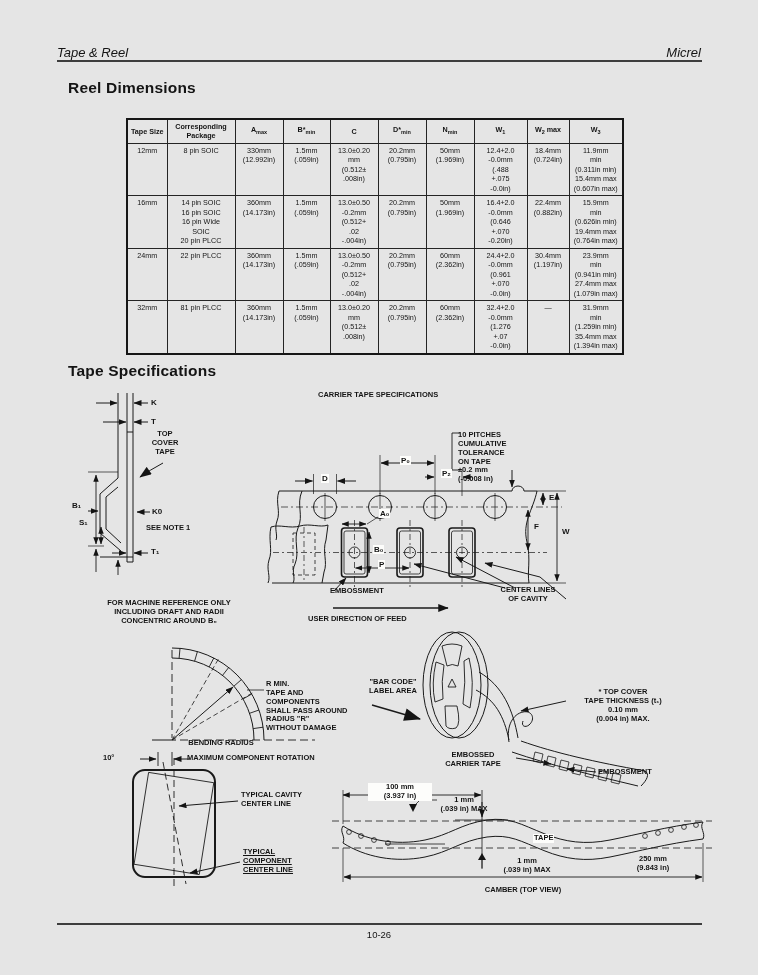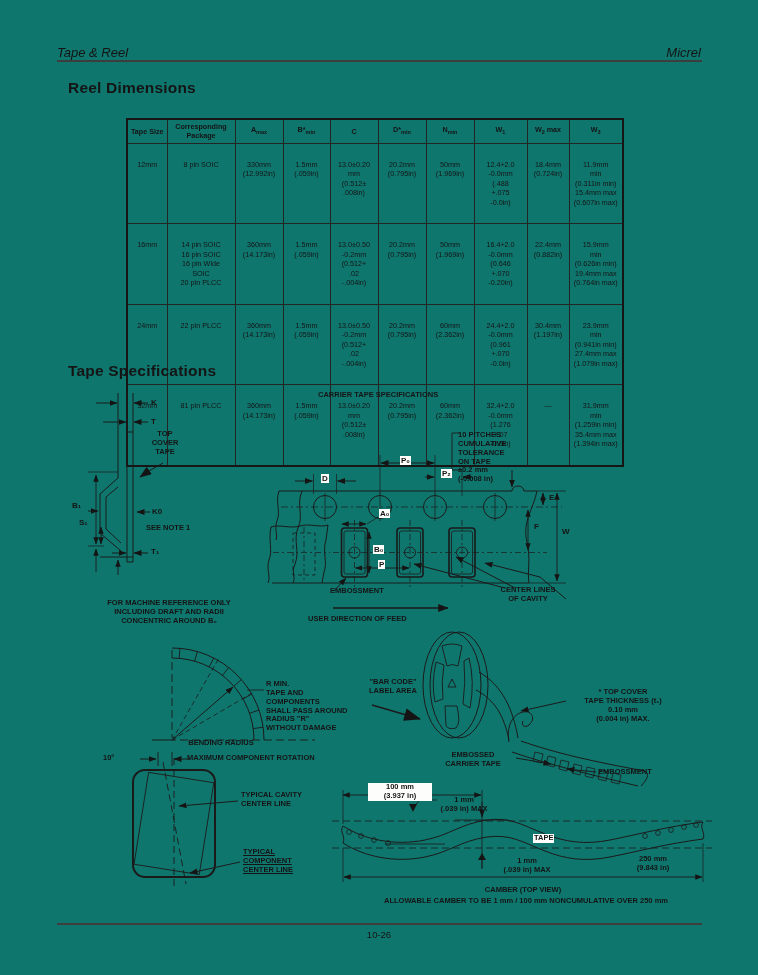--- a/index.html
+++ b/index.html
@@ -1,24 +1,24 @@
 <!DOCTYPE html>
 <html><head>
 <meta charset="utf-8">
 <style>
   html,body{margin:0;padding:0;background:#9a9a9a;}
-  .page{position:relative;width:758px;height:975px;margin:0 auto;background:#0f766e;
+  .page{position:relative;width:758px;height:975px;margin:0 auto;background:#e5e5e5;
         font-family:"Liberation Sans",sans-serif;color:#141414;overflow:hidden;}
   .hdr{position:absolute;top:45px;font-style:italic;font-size:13px;}
   .hdr-rule{position:absolute;left:57px;right:56px;top:60px;border-top:2.5px solid #3d3d3d;}
   .sec-title{position:absolute;font-size:15.5px;font-weight:bold;letter-spacing:.2px;}
   table.reel{position:absolute;left:126px;top:118px;border-collapse:collapse;table-layout:fixed;
              border:2px solid #161616;}
   table.reel th,table.reel td{border:1px solid #242424;font-size:7.2px;line-height:1.32;
-             text-align:center;padding:16px 1px;white-space:pre-line;overflow:hidden;}
+             text-align:center;padding:2px 1px;white-space:pre-line;overflow:hidden;}
   table.reel th{font-weight:bold;vertical-align:middle;padding:1px 0;}
   table.reel td{vertical-align:top;}
   table.reel thead tr{height:24px;}
   table.reel tbody tr:nth-child(1){height:48px;}
   table.reel tbody tr:nth-child(2){height:52px;}
   table.reel tbody tr:nth-child(3){height:50px;}
   table.reel tbody tr:nth-child(4){height:48px;}
   table.reel sub{font-size:5.5px;}
   .lb{position:absolute;font-size:7.5px;font-weight:bold;line-height:1.18;white-space:pre-line;}
   .c{text-align:center;}
@@ -445,17 +445,16 @@
   <div class="lb c bg" style="left:368px;top:783px;width:62px;">100 mm
 (3.937 in)</div>
   <div class="lb c" style="left:431px;top:796px;width:66px;">1 mm
 (.039 in) MAX</div>
   <div class="lb bg" style="left:533px;top:834px;">TAPE</div>
   <div class="lb c" style="left:494px;top:857px;width:66px;">1 mm
 (.039 in) MAX</div>
   <div class="lb c" style="left:621px;top:855px;width:64px;">250 mm
 (9.843 in)</div>
   <div class="lb c" style="left:380px;top:886px;width:286px;">CAMBER (TOP VIEW)</div>
-  <div class="lb c" style="left:334px;top:897px;width:384px;">ALLOWABLE CAMBER TO BE 1 mm / 100 mm NONCUMULATIVE OVER 250 mm</div>
 
   <div class="ftr-rule"></div>
   <div class="pageno">10-26</div>
 </div>
 
 </body></html>

